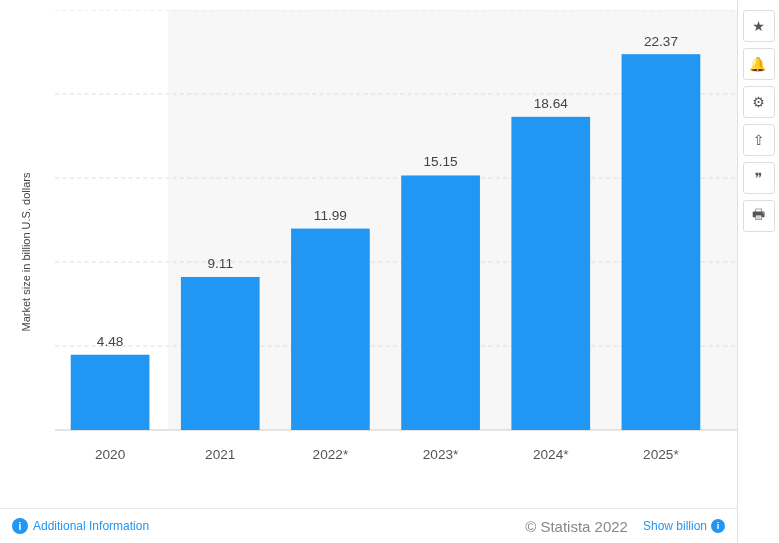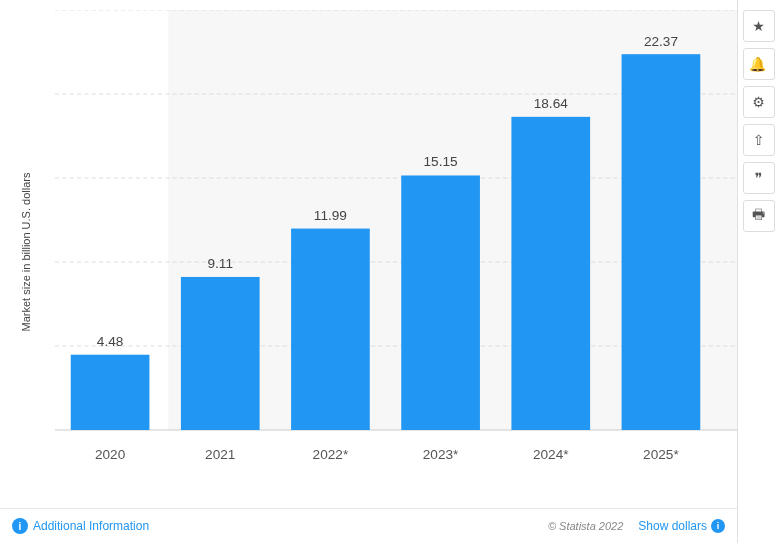--- a/index.html
+++ b/index.html
@@ -98,22 +98,21 @@
     }
 
     .right-bottom {
       display: flex;
       align-items: center;
       gap: 15px;
     }
 
     .statista-copy {
       color: #888;
-      font-size: 11px;
-      font-style: italic;
+      font-size: 15px;
     }
 
     .show-source {
       color: #2196F3;
       font-size: 12px;
       cursor: pointer;
       display: flex;
       align-items: center;
       gap: 4px;
     }
@@ -206,19 +205,19 @@
   </div>
 
   <div class="bottom-bar">
     <div class="additional-info">
       <div class="info-icon">i</div>
       <span>Additional Information</span>
     </div>
     <div class="right-bottom">
       <span class="statista-copy">© Statista 2022</span>
       <div class="show-source">
-        <span>Show dollars</span>
+        <span>Show billion</span>
         <div class="info-circle">i</div>
       </div>
     </div>
   </div>
 
 </div>
 
 </body></html>

